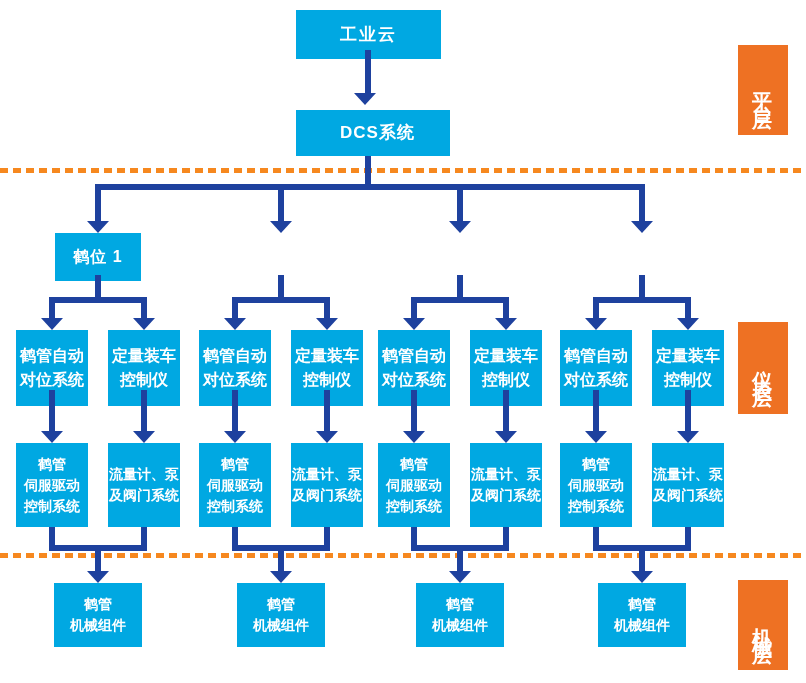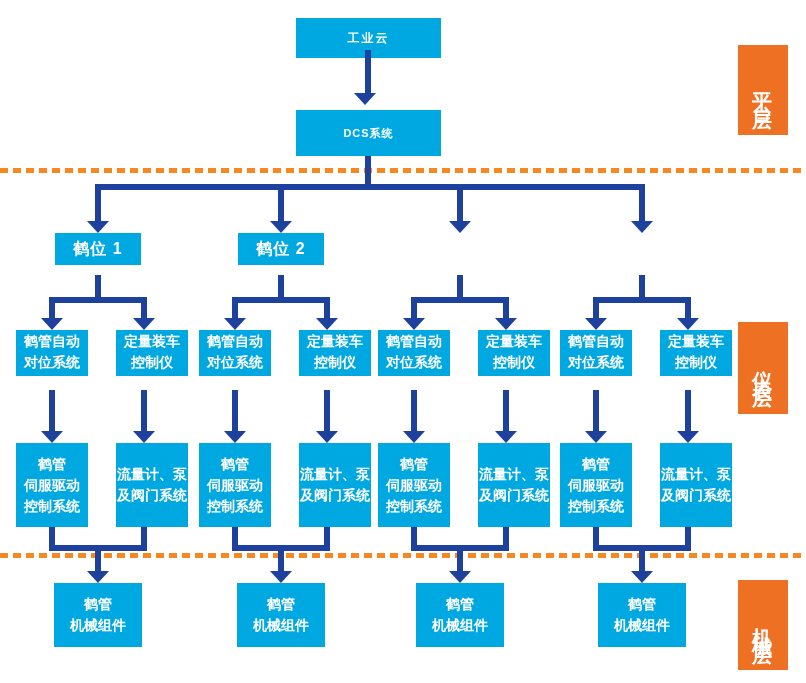--- a/index.html
+++ b/index.html
@@ -27,41 +27,41 @@
   }
   .dash1{top:168px;} .dash2{top:553px;}
   .layer-label{
     position:absolute;left:738px;width:50px;background:#ee7123;color:#ffffff;
     font-weight:bold;font-size:20px;writing-mode:vertical-rl;text-orientation:upright;
     display:flex;align-items:center;justify-content:center;letter-spacing:9px;
   }
   .lbl1{top:45px;height:90px;}
   .lbl2{top:322px;height:92px;}
   .lbl3{top:580px;height:90px;}
-  .cloud{left:296px;top:18px;width:145px;height:40px;font-size:12px;letter-spacing:2px;}
-  .dcs{left:296px;top:110px;width:145px;height:46px;font-size:11px;letter-spacing:1px;}
+  .cloud{left:296px;top:10px;width:145px;height:49px;font-size:17px;letter-spacing:2px;}
+  .dcs{left:296px;top:110px;width:145px;height:46px;font-size:17px;letter-spacing:1px;padding-left:9px;}
   .cloud-shaft{left:365px;top:50px;height:43px;}
   .cloud-head{left:354px;top:93px;}
   .dcs-drop{left:365px;top:156px;height:28px;}
   .dist-bar{left:95px;top:184px;width:550px;}
   .top-shaft{top:190px;height:31px;}
   .top-head{top:221px;}
   
   .col{position:absolute;top:233px;width:180px;height:414px;}
-  .hdr{left:47px;top:0;width:86px;height:32px;font-size:16px;letter-spacing:1px;}
+  .hdr{left:47px;top:0;width:86px;height:48px;font-size:16px;letter-spacing:1px;}
   .split-v{left:87px;top:42px;height:22px;}
   .split-h{left:41px;top:64px;width:98px;}
   .sL{left:41px;top:70px;height:15px;}
   .sR{left:133px;top:70px;height:15px;}
   .hL1{left:33px;top:85px;}
   .hR1{left:125px;top:85px;}
-  .t2{top:97px;width:72px;height:46px;font-size:14px;font-family:Liberation Mono, monospace;}
+  .t2{top:97px;width:72px;height:76px;font-size:16px;}
   .t3{top:210px;width:72px;height:84px;font-size:14px;}
   .posL{left:8px;}
-  .posR{left:108px;text-align:center;}
+  .posR{left:100px;text-align:center;}
   .aL{left:41px;top:157px;height:41px;}
   .aR{left:133px;top:157px;height:41px;}
   .hL2{left:33px;top:198px;}
   .hR2{left:125px;top:198px;}
   .mL{left:41px;top:294px;height:18px;}
   .mR{left:133px;top:294px;height:18px;}
   .mH{left:41px;top:312px;width:98px;}
   .mC{left:87px;top:318px;height:21px;}
   .mHead{left:79px;top:338px;}
   .bot{left:46px;top:350px;width:88px;height:64px;font-size:14px;}
@@ -118,21 +118,20 @@
     <div class="navy vline mL"></div>
     <div class="navy vline mR"></div>
     <div class="navy hline mH"></div>
     <div class="navy vline mC"></div>
     <div class="ahead mHead"></div>
     <div class="box bot">鹤管
 机械组件</div>
   </div>
 
   <div class="col" style="left:191px">
-    <div class="box hdr">鹤位 2</div>
     <div class="navy vline split-v"></div>
     <div class="navy hline split-h"></div>
     <div class="navy vline sL"></div>
     <div class="navy vline sR"></div>
     <div class="ahead hL1"></div>
     <div class="ahead hR1"></div>
     <div class="box t2 posL">鹤管自动
 对位系统</div>
     <div class="box t2 posR">定量装车
 控制仪</div>

